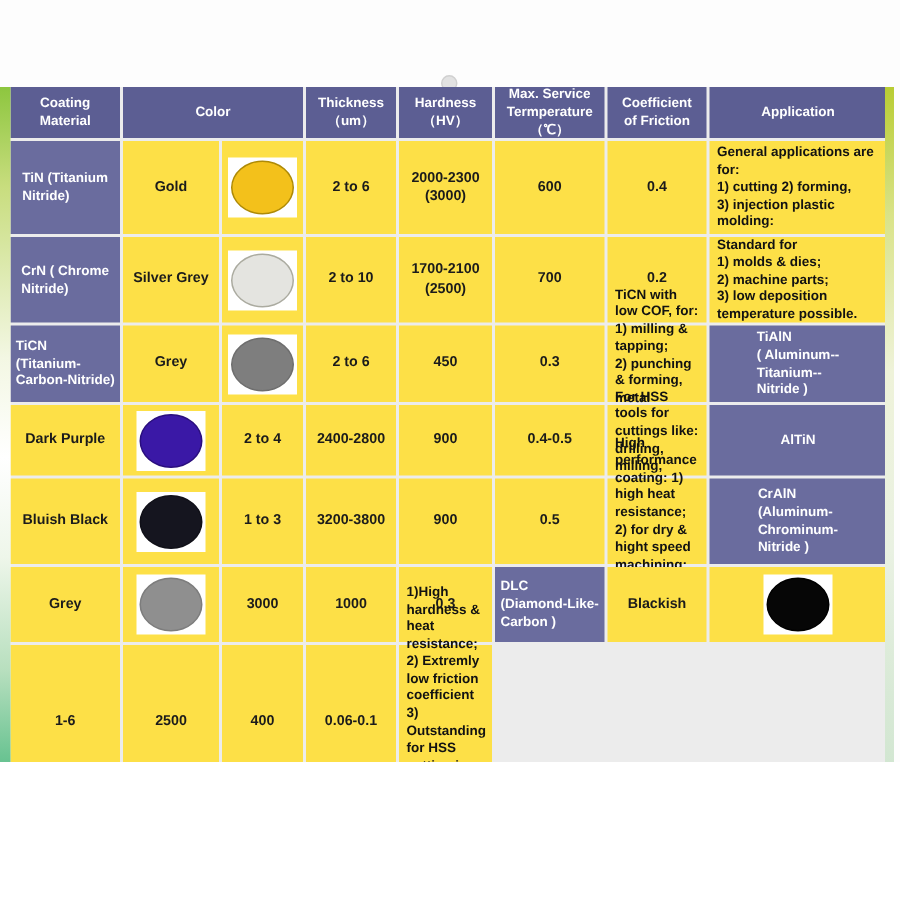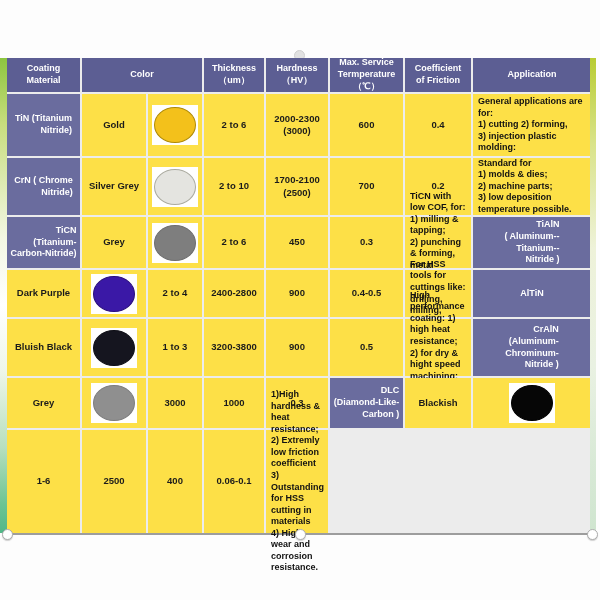--- a/index.html
+++ b/index.html
@@ -1,34 +1,34 @@
 <!DOCTYPE html>
 <html><head>
 <meta charset="utf-8">
 <style>
   html,body{margin:0;padding:0;}
   body{width:600px;height:600px;background:#ffffff;font-family:"Liberation Sans",sans-serif;}
-  .stage{position:relative;width:600px;height:600px;background:#fdfdfd;overflow:hidden;}
+  .stage{position:relative;width:600px;height:508px;background:#fdfdfd;overflow:hidden;}
 
   .strip-left{position:absolute;left:0;top:58px;width:7px;height:475px;z-index:2;
     background:linear-gradient(180deg,#8dc63f 0%,#c8dd7e 14%,#f3f7e3 38%,#ffffff 52%,#eef6ea 66%,#b7dfbe 82%,#6cc493 94%,#52b788 100%);}
   .strip-right{position:absolute;left:590px;top:58px;width:6px;height:475px;z-index:2;
     background:linear-gradient(180deg,#b8cc33 0%,#d9e388 18%,#eef2d9 40%,#e9f1e2 65%,#d8e9d6 85%,#cfe5cf 100%);}
 
   .grid{position:absolute;left:7px;top:58px;width:584px;z-index:1;
     display:grid;
     grid-template-columns:73px 64px 54px 60px 62px 73px 66px 118px;
     grid-template-rows:34px 62px 57px 51px 47px 57px 50px 103px;
     gap:2px;background:#ececec;border-bottom:2px solid #9d9d9d;}
   .th{background:#5c5e93;color:#ffffff;font-size:9px;font-weight:700;
     display:flex;align-items:center;justify-content:center;text-align:center;
     white-space:pre-line;line-height:1.3;padding:1px 2px;}
   .span2{grid-column:span 2;}
   .mat{background:#6a6c9e;color:#ffffff;font-size:9px;font-weight:700;
-    display:flex;align-items:center;justify-content:center;text-align:right;
+    display:flex;align-items:center;justify-content:center;text-align:left;
     white-space:pre-line;line-height:1.3;padding:1px 2px;}
   .td{background:#fde047;}
   .val{color:#1b1b1b;font-size:9.5px;font-weight:700;
     display:flex;align-items:center;justify-content:center;text-align:center;
     white-space:pre-line;line-height:1.3;padding:1px 2px;}
   .app{color:#121212;font-size:9px;font-weight:700;
     display:flex;align-items:center;justify-content:flex-start;text-align:left;
     white-space:pre-line;line-height:1.28;padding:3px 5px;}
   .sw{display:flex;align-items:center;justify-content:center;}
   .patch{width:46px;height:40px;background:#ffffff;display:flex;align-items:center;justify-content:center;}

